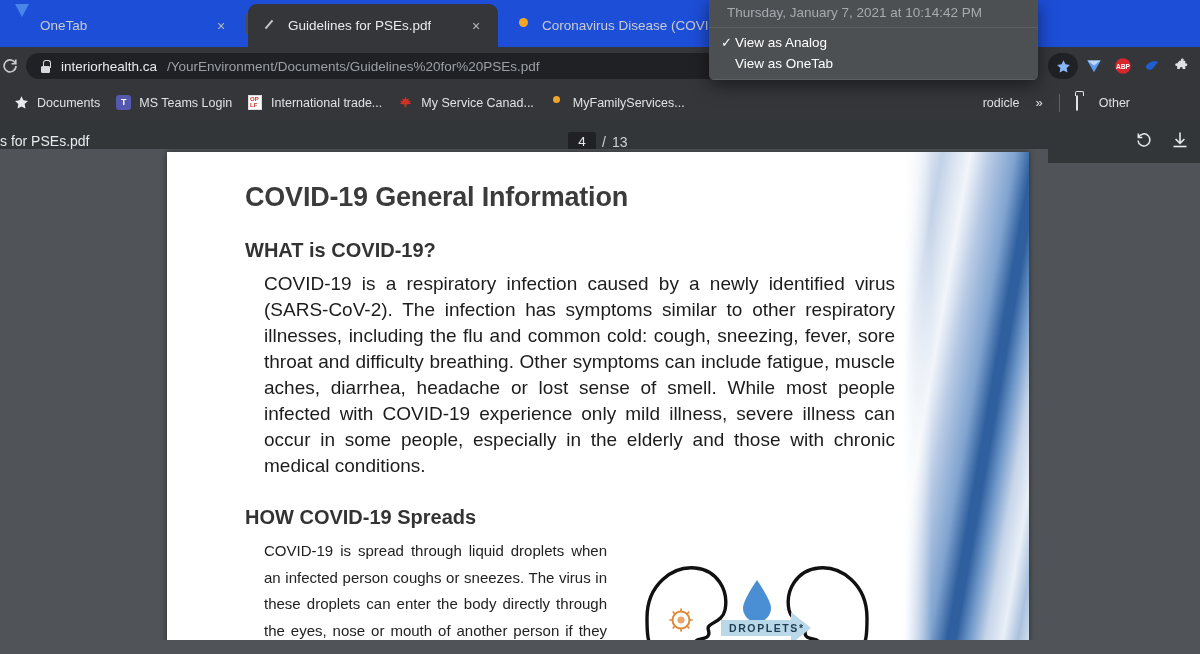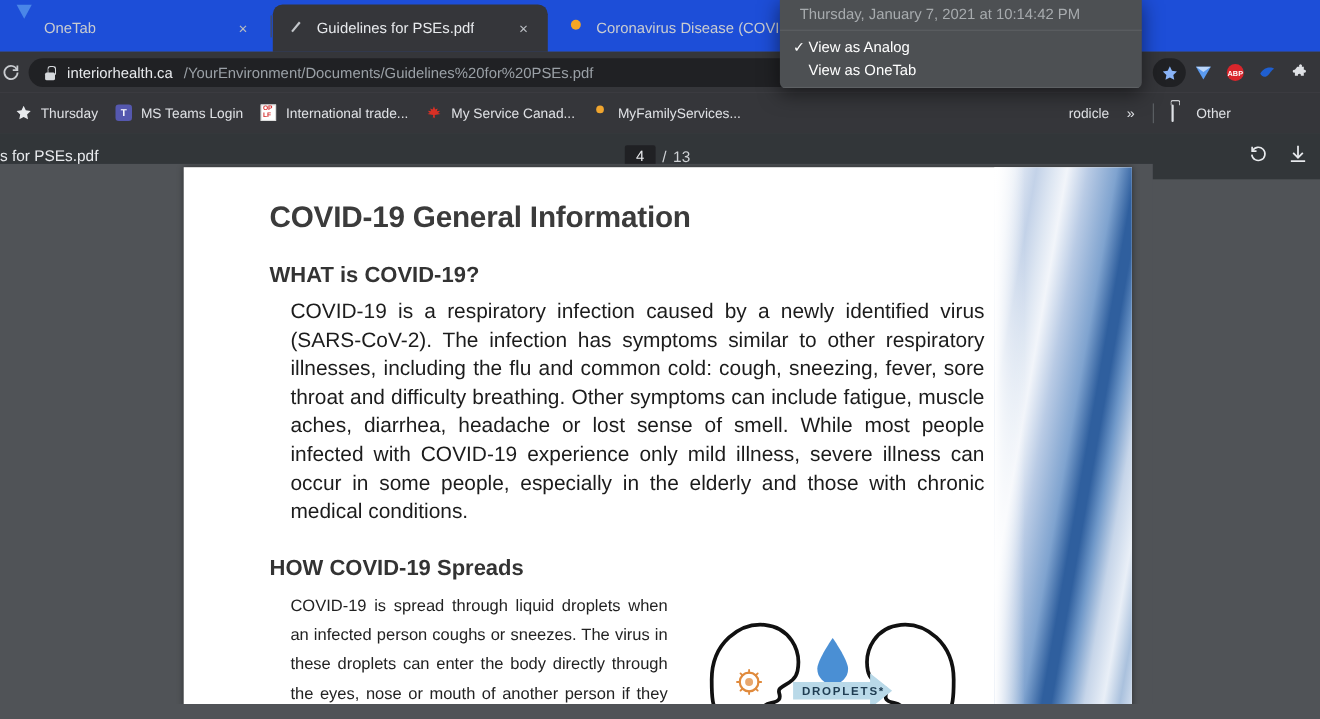--- a/index.html
+++ b/index.html
@@ -256,21 +256,21 @@
     </div>
   </div>
 
   <div class="bookmarks">
     <div class="bm">
       <span class="bmicon bm-star">
         <svg width="15" height="15" viewBox="0 0 20 20">
             <polygon points="10,1.6 12.6,7.1 18.6,7.9 14.2,12.1 15.3,18 10,15.2 4.7,18 5.8,12.1 1.4,7.9 7.4,7.1" fill="#e8eaed"></polygon>
           </svg>
       </span>
-      <span>Thursday</span>
+      <span>Documents</span>
     </div>
     <div class="bm">
       <span class="bmicon">
           <span class="ic-teams">T</span>
         </span>
       <span>MS Teams Login</span>
     </div>
     <div class="bm">
       <span class="bmicon">
         <span class="ic-oplf">

